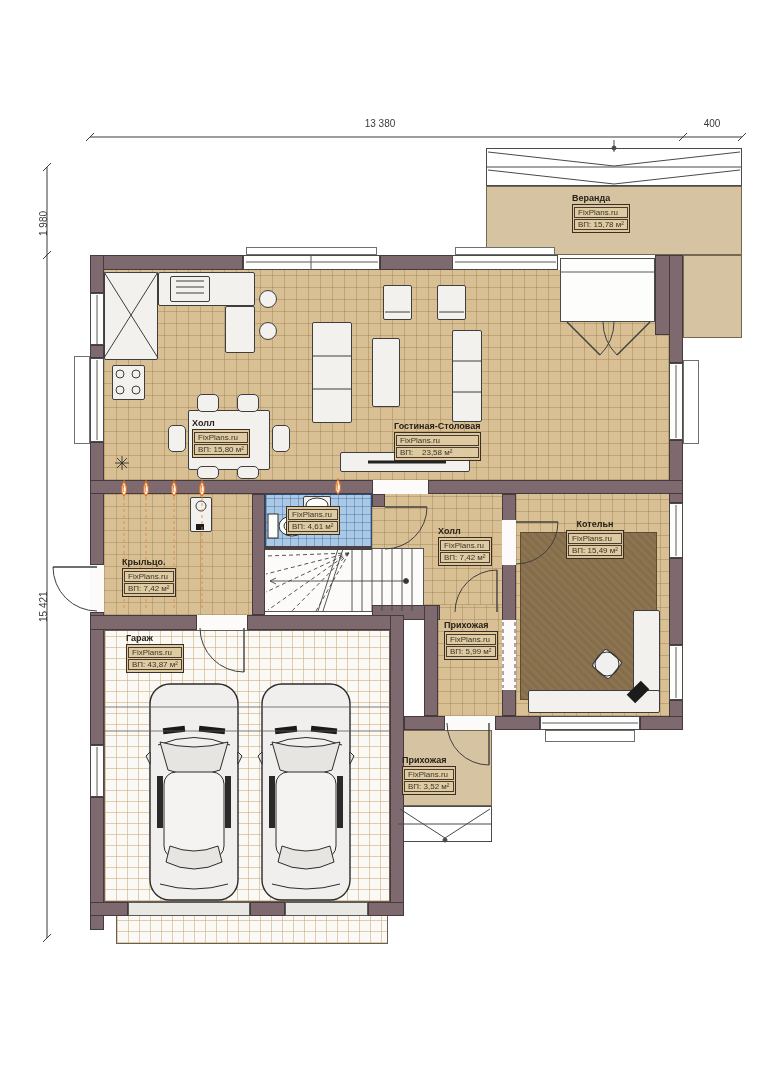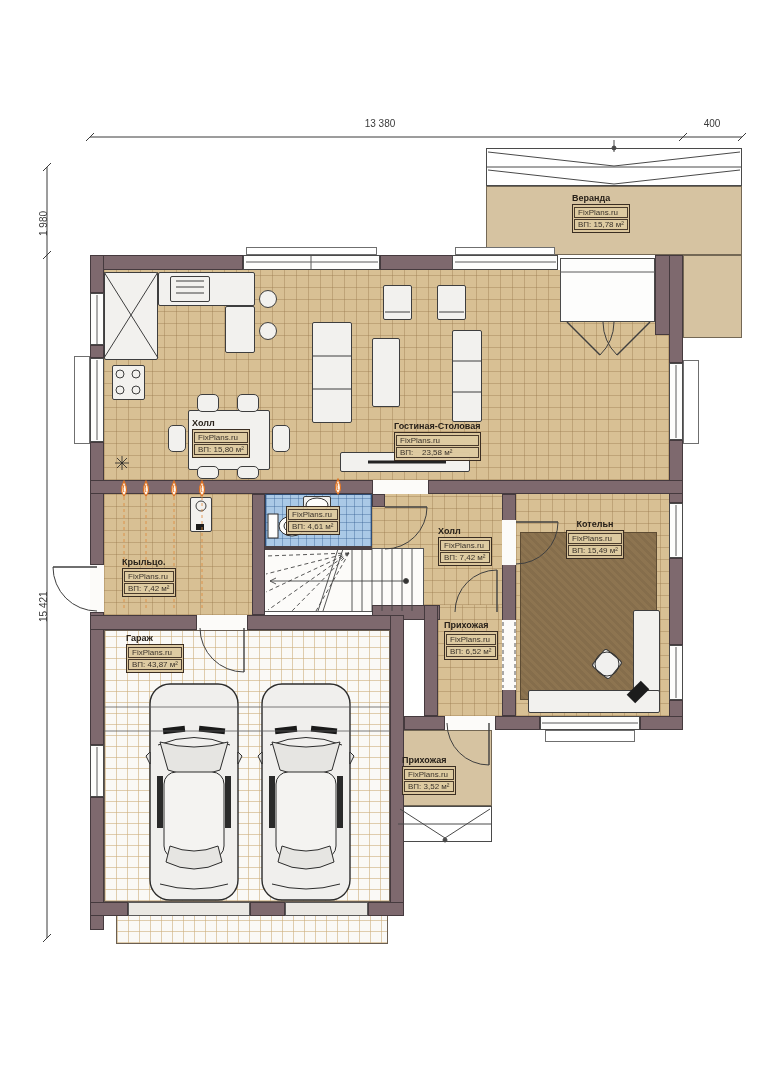--- a/index.html
+++ b/index.html
@@ -402,21 +402,21 @@
     <div class="room-box">
       <div class="row">FixPlans.ru</div>
       <div class="row">ВП: 43,87 м²</div>
     </div>
   </div>
 
   <div class="abs room-label" style="left:444px;top:620px">
     <div class="room-name">Прихожая</div>
     <div class="room-box">
       <div class="row">FixPlans.ru</div>
-      <div class="row">ВП: 6,52 м²</div>
+      <div class="row">ВП: 5,99 м²</div>
     </div>
   </div>
 
   <div class="abs room-label" style="left:402px;top:755px">
     <div class="room-name">Прихожая</div>
     <div class="room-box">
       <div class="row">FixPlans.ru</div>
       <div class="row">ВП: 3,52 м²</div>
     </div>
   </div>

